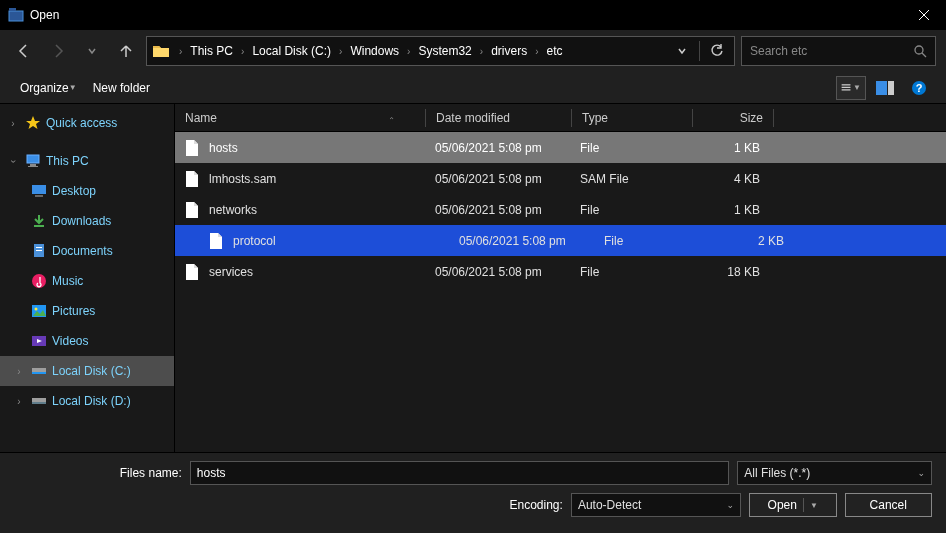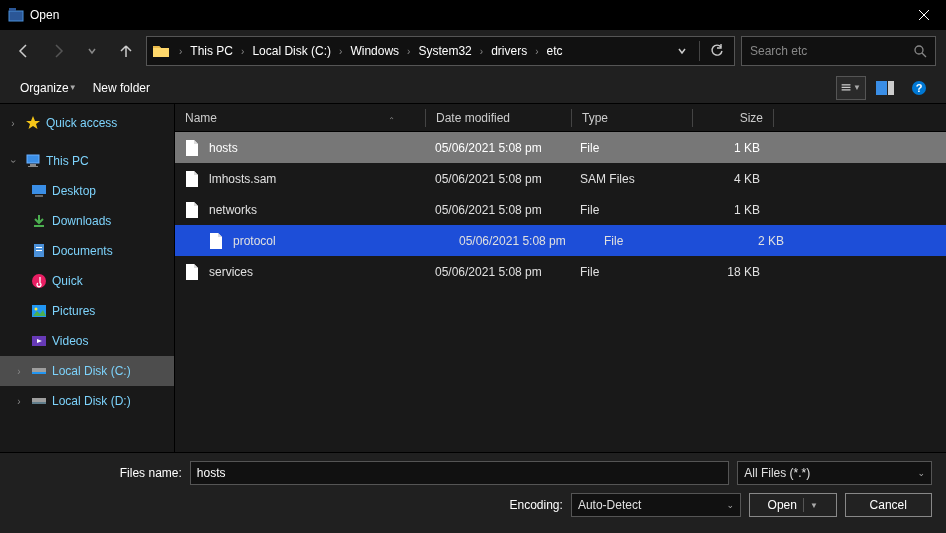--- a/index.html
+++ b/index.html
@@ -249,21 +249,21 @@
         </span>
       <span class="tlabel">Documents</span>
     </div>
     <div class="tree-item sub">
       <span class="ticon">
           <svg width="16" height="16" viewBox="0 0 16 16">
             <circle cx="8" cy="8" r="7" fill="#e91e63"></circle>
             <path d="M9 4 L9 10 A2 2 0 1 1 7 10" stroke="#fff" stroke-width="1.3" fill="none"></path>
           </svg>
         </span>
-      <span class="tlabel">Quick</span>
+      <span class="tlabel">Music</span>
     </div>
     <div class="tree-item sub">
       <span class="ticon">
           <svg width="16" height="16" viewBox="0 0 16 16">
             <rect x="1" y="2" width="14" height="12" fill="#2196f3"></rect>
             <circle cx="5" cy="6" r="1.5" fill="#ffeb3b"></circle>
             <path d="M2 13 L6 8 L9 11 L12 7 L15 13 Z" fill="#4caf50"></path>
           </svg>
         </span>
       <span class="tlabel">Pictures</span>
@@ -338,21 +338,21 @@
           <div class="cell name">
             <span class="file-icon">
               <svg width="14" height="16" viewBox="0 0 14 16">
                 <path d="M1 0 L9 0 L13 4 L13 16 L1 16 Z" fill="#fff"></path>
                 <path d="M9 0 L9 4 L13 4" fill="#ddd"></path>
               </svg>
             </span>
             <span>lmhosts.sam</span>
           </div>
           <div class="cell date">05/06/2021 5:08 pm</div>
-          <div class="cell type">SAM Files</div>
+          <div class="cell type">SAM File</div>
           <div class="cell size">4 KB</div>
         </div>
         <div class="row ">
           <div class="cell name">
             <span class="file-icon">
               <svg width="14" height="16" viewBox="0 0 14 16">
                 <path d="M1 0 L9 0 L13 4 L13 16 L1 16 Z" fill="#fff"></path>
                 <path d="M9 0 L9 4 L13 4" fill="#ddd"></path>
               </svg>
             </span>

